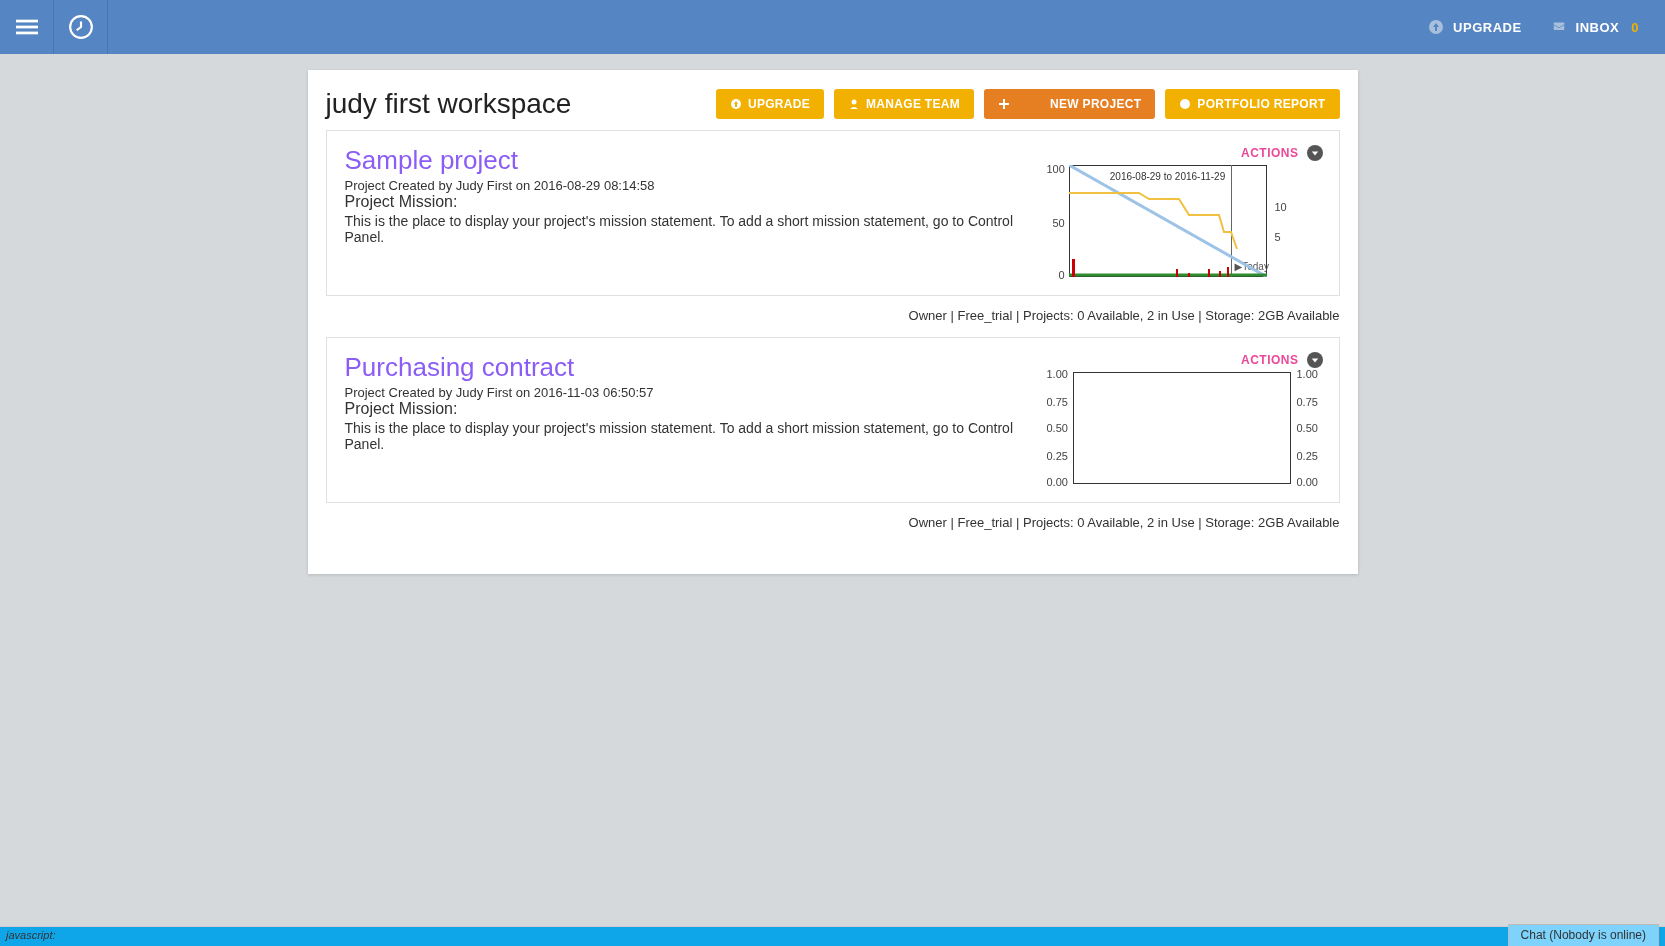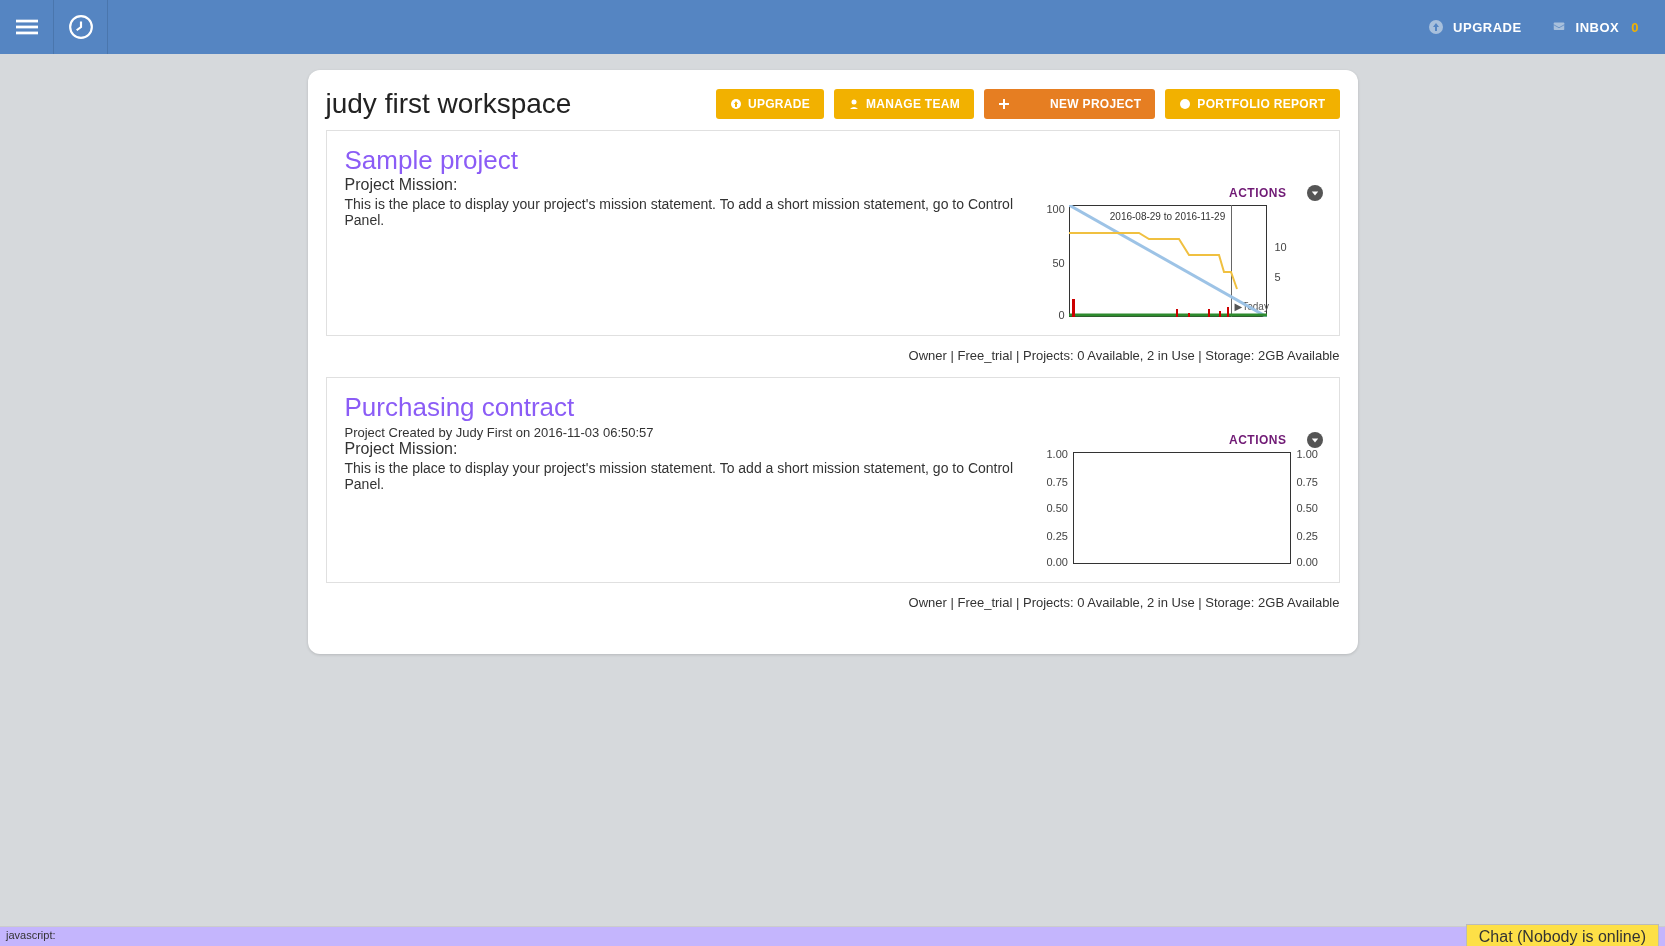--- a/index.html
+++ b/index.html
@@ -12,52 +12,52 @@
 .menu-btn svg { width: 22px; height: 22px; fill: #fff; }
 .logo-btn { width: 54px; height: 54px; display: flex; align-items: center; justify-content: center; border-right: 1px solid #4a76ad; }
 .logo-btn svg { width: 26px; height: 26px; stroke: #fff; fill: none; }
 .topbar-right { display: flex; align-items: center; gap: 28px; padding-right: 16px; }
 .top-link { display: flex; align-items: center; gap: 8px; color: #fff; font-size: 13px; font-weight: bold; letter-spacing: 0.5px; cursor: pointer; }
 .top-link .ico { width: 18px; height: 18px; display: inline-flex; align-items: center; justify-content: center; }
 .top-link .ico svg { fill: #a8c0dc; }
 .inbox-count { background: transparent; color: #f2b100; font-weight: bold; margin-left: 4px; }
 
 
-.main { width: 1050px; margin: 16px auto 0; background: #fff; border-radius: 12px; padding: 0 0 30px 0; box-shadow: 0 1px 3px rgba(0,0,0,0.15); }
+.main { width: 1050px; margin: 16px auto 0; background: #fff; border-radius: 0; padding: 0 0 30px 0; box-shadow: 0 1px 3px rgba(0,0,0,0.15); }
 .header-row { display: flex; align-items: center; justify-content: space-between; padding: 18px 18px 10px 18px; }
 .ws-title { font-size: 28px; font-weight: 500; color: #222; }
 .btn-row { display: flex; gap: 10px; }
 .btn { border: none; border-radius: 3px; padding: 8px 14px; font-size: 12px; font-weight: bold; letter-spacing: 0.3px; cursor: pointer; display: flex; align-items: center; gap: 6px; color: #fff; }
 .btn-yellow { background: #f2b100; }
 .btn-orange { background: #e67e22; gap: 40px; }
 .btn .bic { width: 12px; height: 12px; display: inline-block; }
 
 
 .card { border: 1px solid #e0e0e0; margin: 0 18px 8px 18px; padding: 14px 16px 14px 18px; position: relative; display: flex; justify-content: space-between; }
 .card-left { flex: 1; }
 .proj-title { font-size: 26px; color: #8b5cf6; font-weight: 500; cursor: pointer; }
 .proj-sub { font-size: 13px; color: #333; margin-top: 2px; }
 .mission-label { font-size: 16px; color: #333; }
 .mission-text { font-size: 14px; color: #333; margin-top: 2px; }
 .card-right { width: 300px; display: flex; flex-direction: column; align-items: flex-end; }
-.actions-btn { display: flex; align-items: center; gap: 20px; color: #701a75; font-size: 12px; font-weight: bold; letter-spacing: 0.5px; cursor: pointer; margin-bottom: 4px; margin-top: 40px; }
+.actions-btn { display: flex; align-items: center; gap: 8px; color: #ec4899; font-size: 12px; font-weight: bold; letter-spacing: 0.5px; cursor: pointer; margin-bottom: 4px; }
 .actions-btn .caret { width: 16px; height: 16px; background: #555; border-radius: 50%; display: inline-flex; align-items: center; justify-content: center; }
 .actions-btn .caret svg { fill: #fff; width: 8px; height: 8px; }
 
 .chart-box { width: 280px; height: 116px; position: relative; }
 .chart-frame { position: absolute; border: 1px solid #333; }
 .axis-label { position: absolute; font-size: 11px; color: #444; }
 .chart-date-range { position: absolute; top: 4px; left: 50%; transform: translateX(-50%); font-size: 10px; color: #333; }
 .today-label { position: absolute; font-size: 10px; color: #555; }
 
 .footer-line { text-align: right; font-size: 13px; color: #333; padding: 4px 18px 14px 18px; }
 
 
-.statusbar { position: absolute; bottom: 0; left: 0; right: 0; height: 20px; background: #c4b5fd; border-top: 1px solid #ccc; font-size: 11px; color: #333; padding: 2px 6px; display: flex; justify-content: space-between; }
-.chat-tab { position: absolute; right: 6px; bottom: 0; height: 22px; background: #fde047; border: 1px solid #bbb; border-bottom: none; padding: 3px 12px; font-size: 16px; color: #333; }
+.statusbar { position: absolute; bottom: 0; left: 0; right: 0; height: 20px; background: #0ea5e9; border-top: 1px solid #ccc; font-size: 11px; color: #333; padding: 2px 6px; display: flex; justify-content: space-between; font-style: italic; }
+.chat-tab { position: absolute; right: 6px; bottom: 0; height: 22px; background: #7dd3fc; border: 1px solid #bbb; border-bottom: none; padding: 3px 12px; font-size: 12px; color: #333; }
 
 </style>
 </head>
 <body>
 
 <div class="topbar">
   <div class="topbar-left">
     <div class="menu-btn">
       <svg viewBox="0 0 24 24">
           <rect y="4" width="24" height="3"></rect>
@@ -125,20 +125,21 @@
               <circle cx="6" cy="6" r="5" fill="#fff"></circle>
             </svg></span>
         <span>PORTFOLIO REPORT</span>
       </button>
     </div>
   </div>
 
   <div class="card">
     <div class="card-left">
       <div class="proj-title">Sample project</div>
+      <div class="proj-sub">Project Created by Judy First on 2016-08-29 08:14:58</div>
       <div class="mission-label">Project Mission:</div>
       <div class="mission-text">This is the place to display your project's mission statement. To add a short mission statement, go to Control Panel.</div>
     </div>
     <div class="card-right">
       <div class="actions-btn">
         <span>ACTIONS</span>
         <span class="caret">
             <svg viewBox="0 0 10 10">
               <path d="M1 3 L5 8 L9 3 Z"></path>
             </svg>

